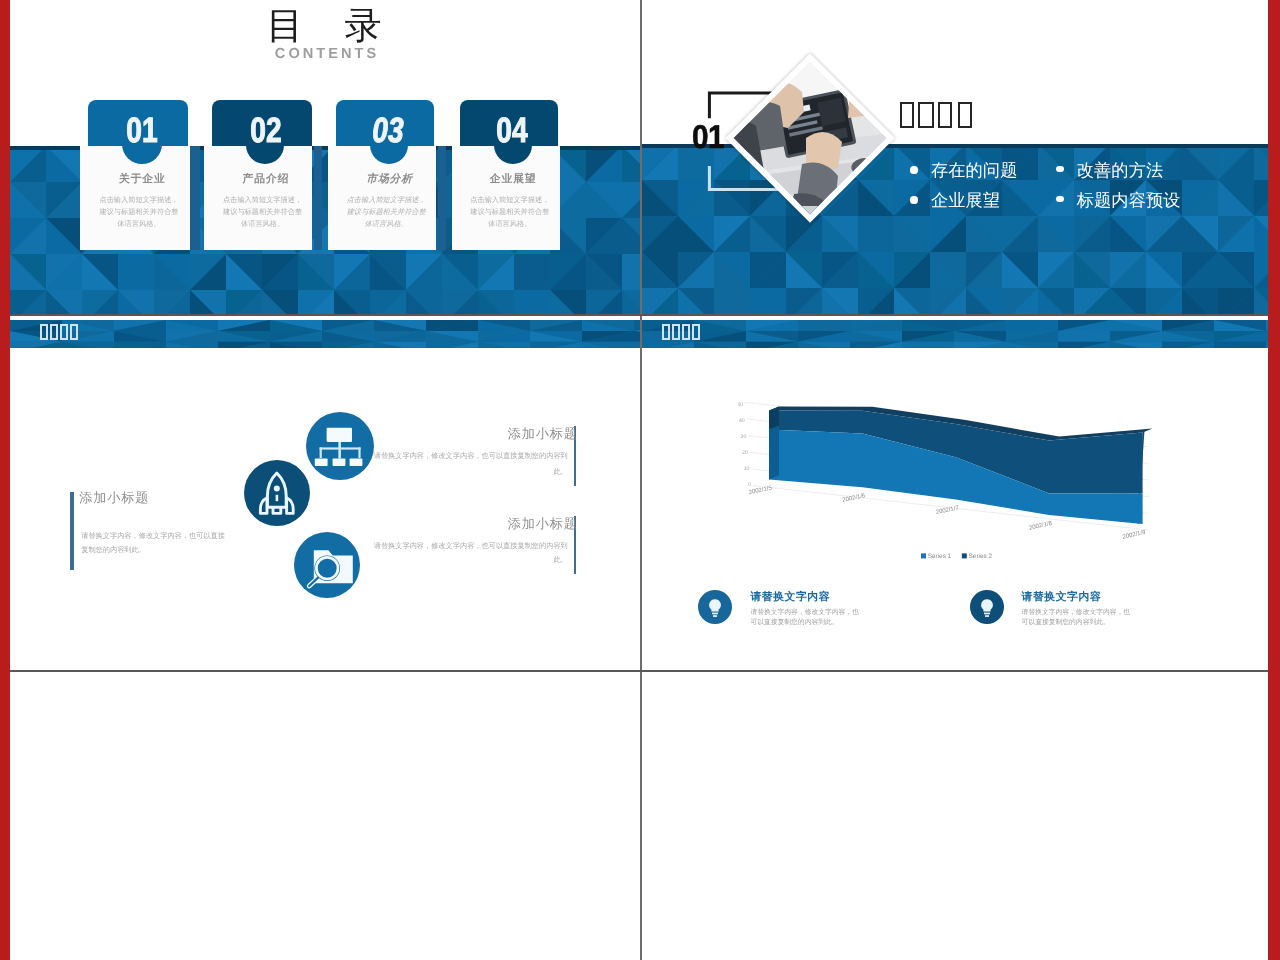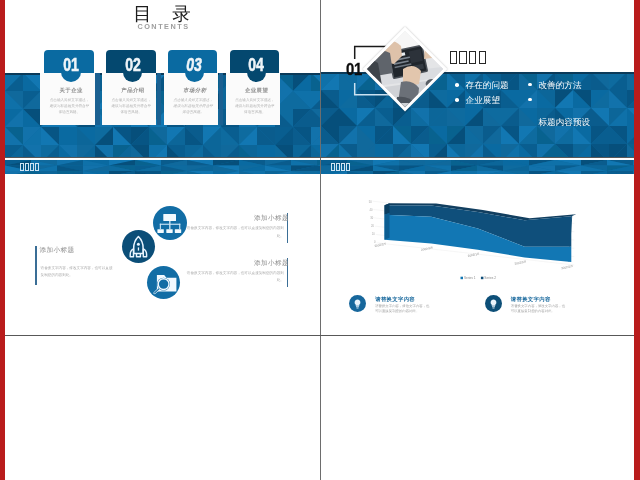--- a/index.html
+++ b/index.html
@@ -639,21 +639,21 @@
     </div>
 
     <div class="bullets" style="left:0;top:0;">
       <div class="dot" style="left:134.8px;top:83.1px;"></div>
       <div class="bl" style="left:145px;top:80.9px;">存在的问题</div>
       <div class="dot" style="left:207.9px;top:82.6px;"></div>
       <div class="bl" style="left:217.9px;top:80.9px;">改善的方法</div>
       <div class="dot" style="left:134.8px;top:98.4px;"></div>
       <div class="bl" style="left:145px;top:96.2px;">企业展望</div>
       <div class="dot" style="left:207.9px;top:97.9px;"></div>
-      <div class="bl" style="left:217.9px;top:96.2px;margin-top:22px;">标题内容预设</div>
+      <div class="bl" style="left:217.9px;top:96.2px;">标题内容预设</div>
     </div>
   </div>
 
   <div class="vdiv"></div>
 
   <div class="slide sl r2">
     <div class="secbar" style="left:0;top:2px;width:314.5px;height:14px;">
       <div class="secbar-inner">
             <svg width="340" height="70" viewBox="0 0 340 70" style="display:block">
               <rect width="340" height="70" fill="#0a6aa1"></rect>

